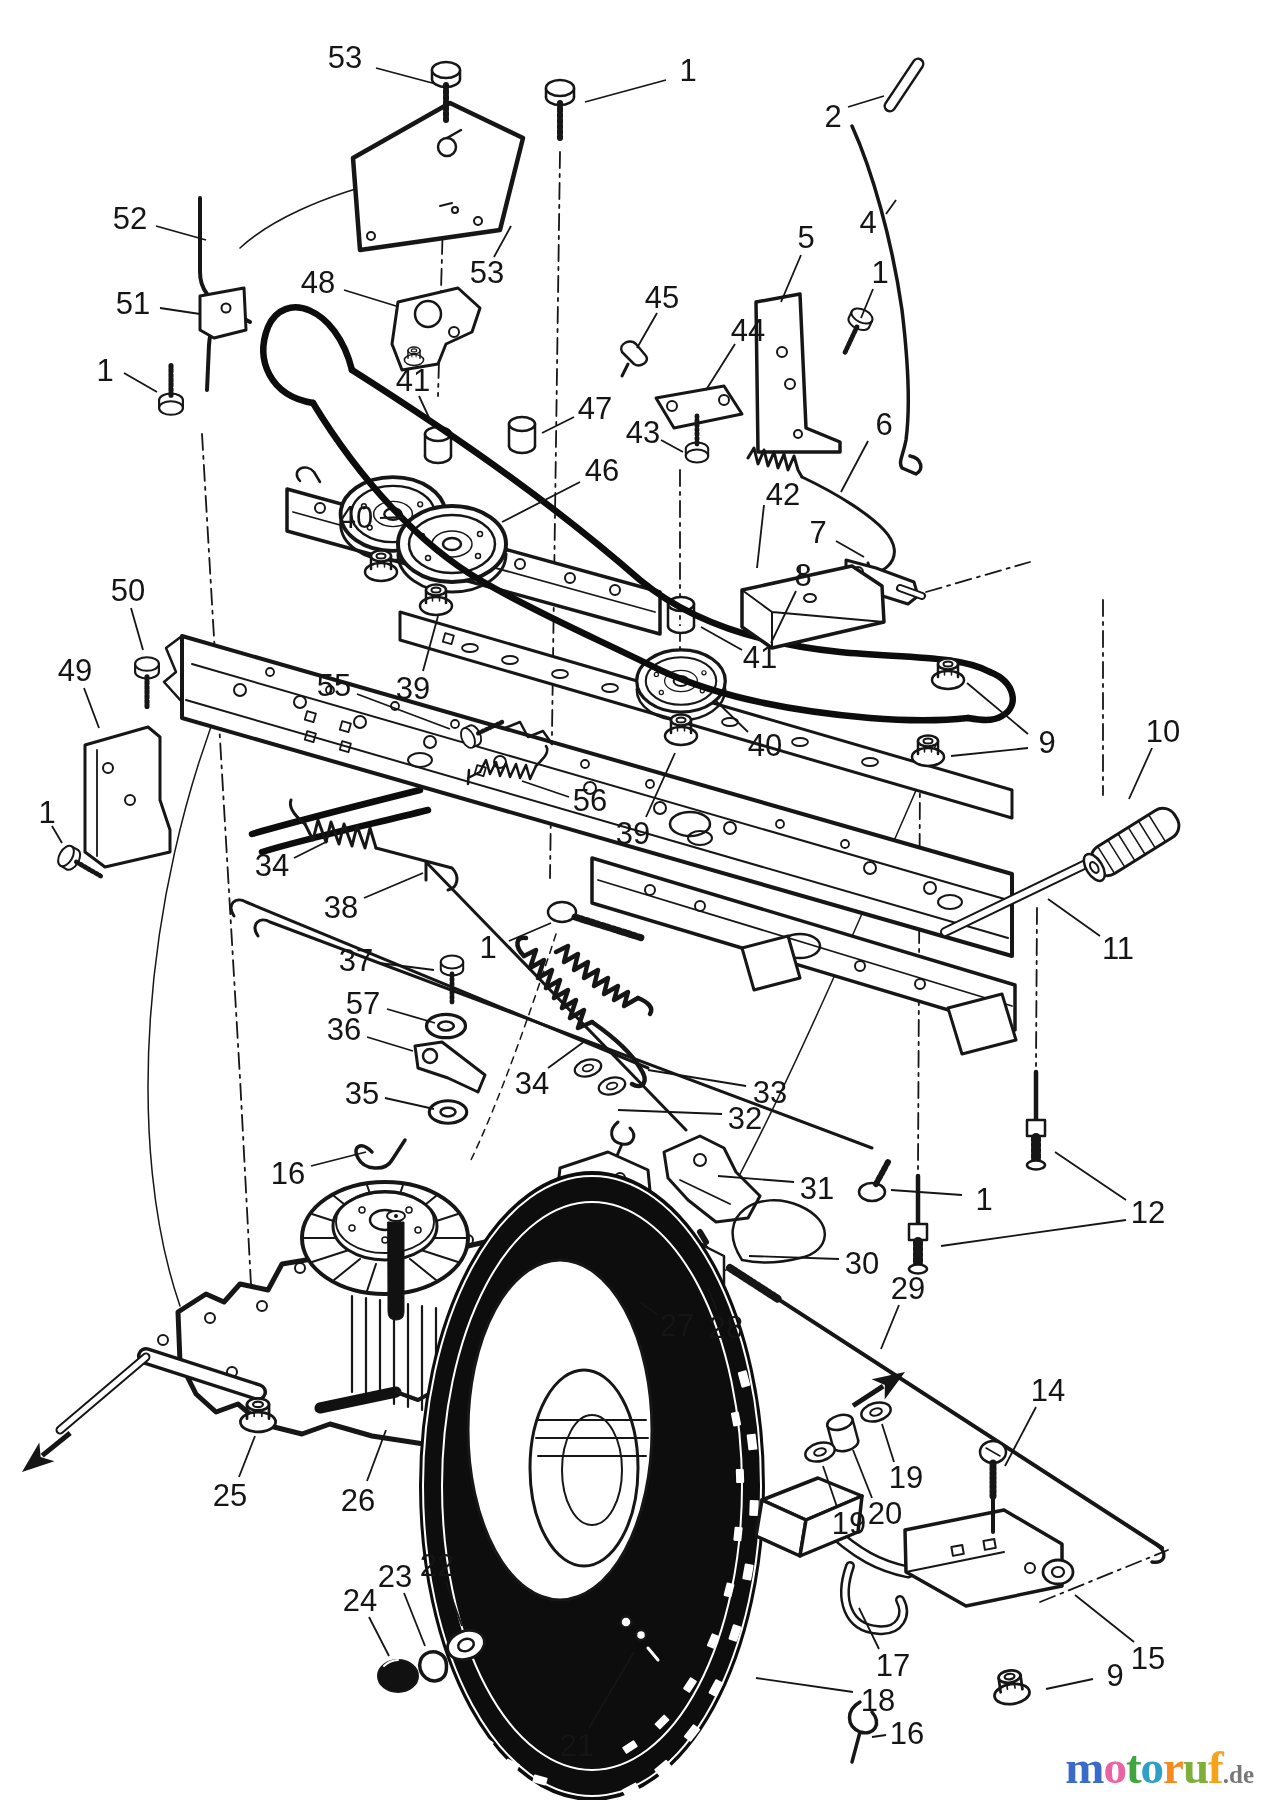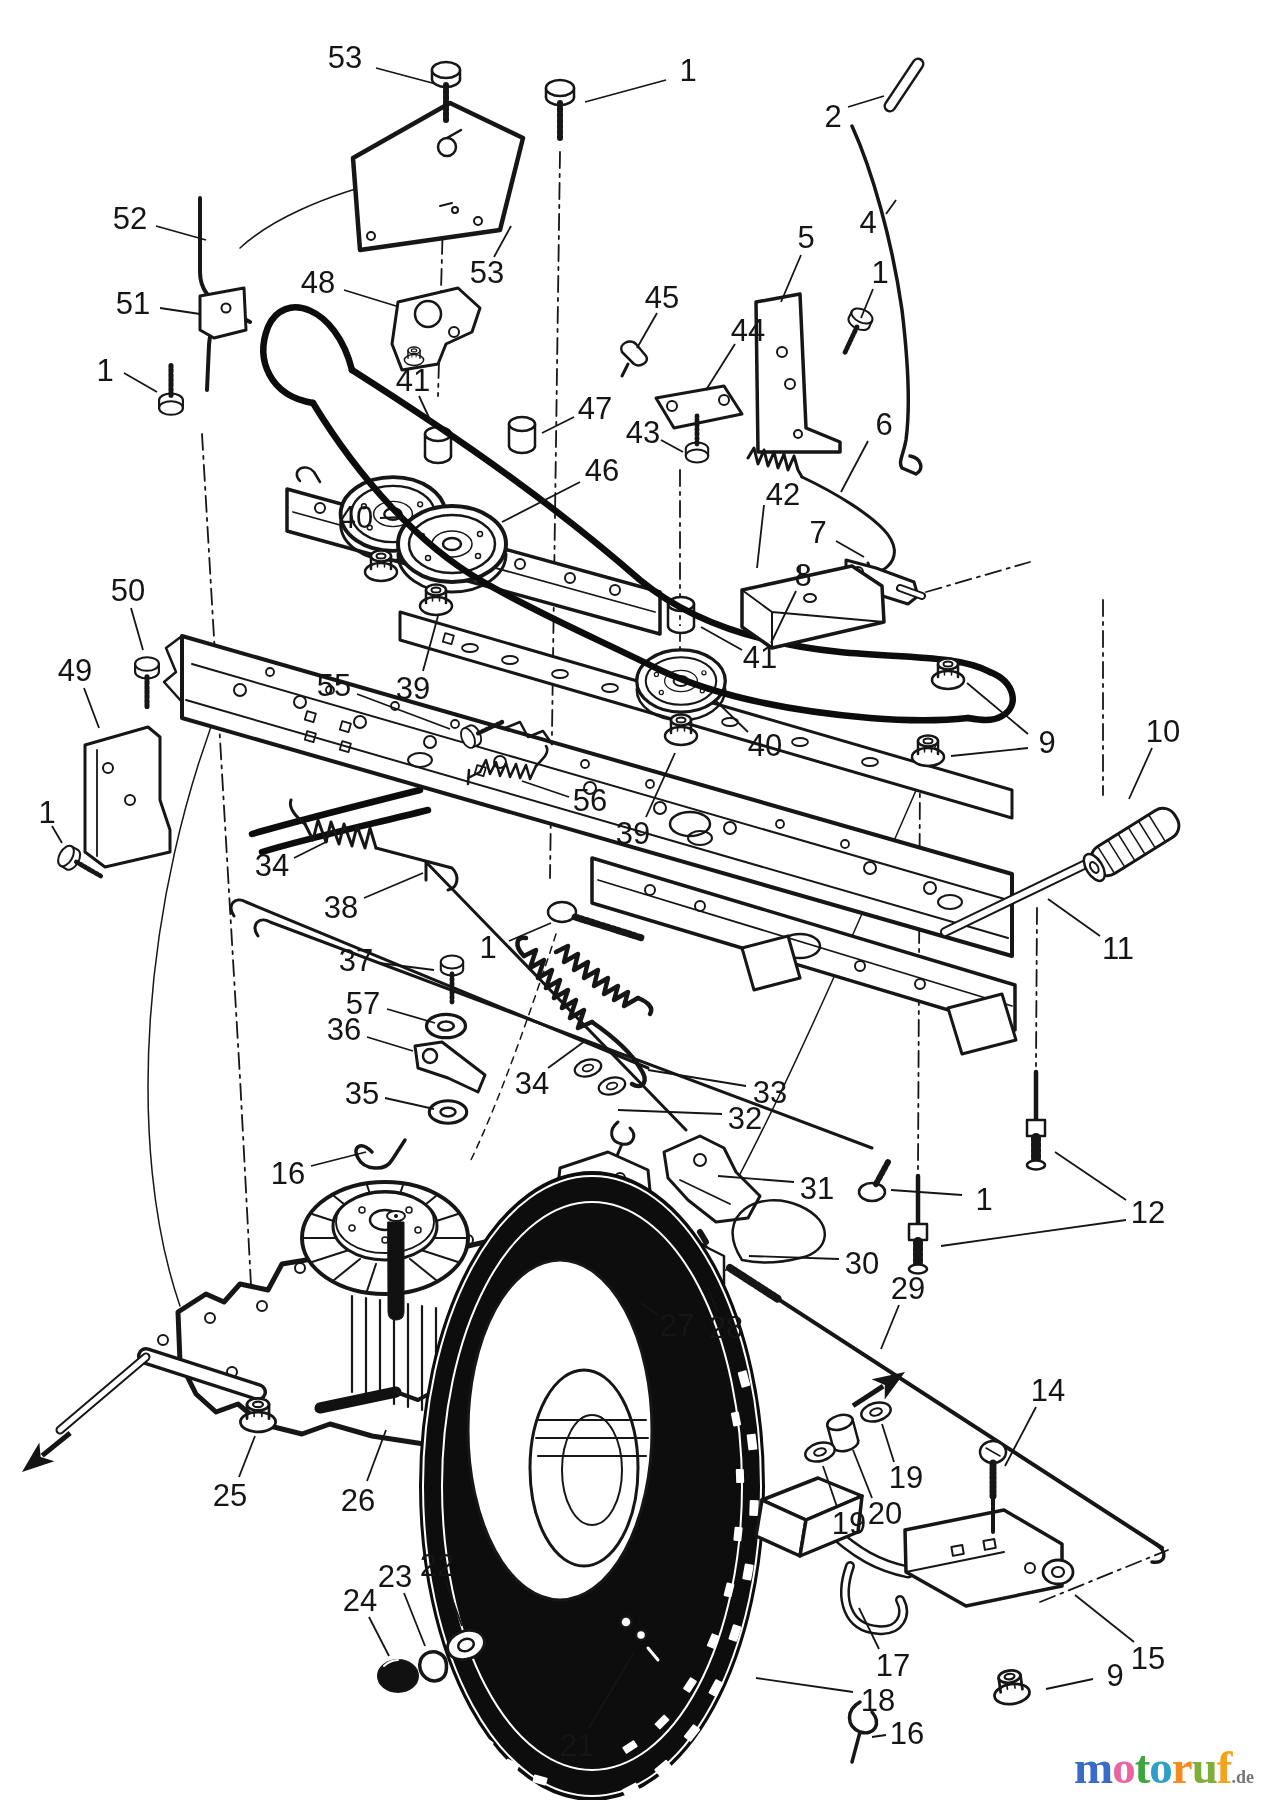--- a/index.html
+++ b/index.html
@@ -1,21 +1,21 @@
 <!DOCTYPE html>
 <html><head>
 <meta charset="utf-8">
 <style>
   html,body{margin:0;padding:0;background:#fff;}
   .stage{position:relative;width:1264px;height:1800px;background:#ffffff;overflow:hidden;
          font-family:"Liberation Sans",sans-serif;}
   .stage svg{position:absolute;left:0;top:0;}
   #watermark{position:absolute;top:1744px;right:10px;font-family:"Liberation Serif",serif;
              font-weight:700;font-size:47px;letter-spacing:-1px;line-height:1;white-space:nowrap;}
-  #watermark .suffix{font-size:18px;letter-spacing:0;}
+  #watermark .suffix{font-size:25px;letter-spacing:0;}
   .callout-text{font-family:"Liberation Sans",sans-serif;font-size:31px;fill:#151515;}
 </style>
 </head>
 <body>
 
 <div class="stage">
 
 <svg width="1264" height="1800" viewBox="0 0 1264 1800">
   <defs>
     <g id="flange-nut">

